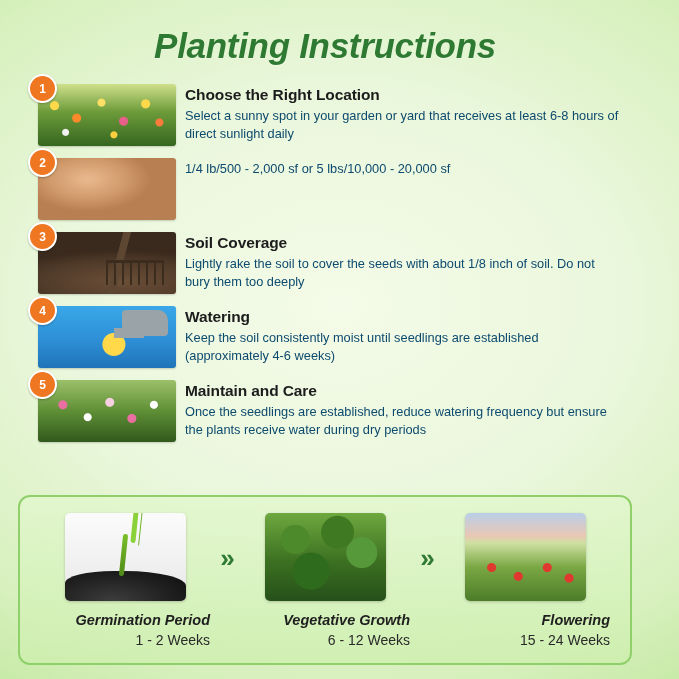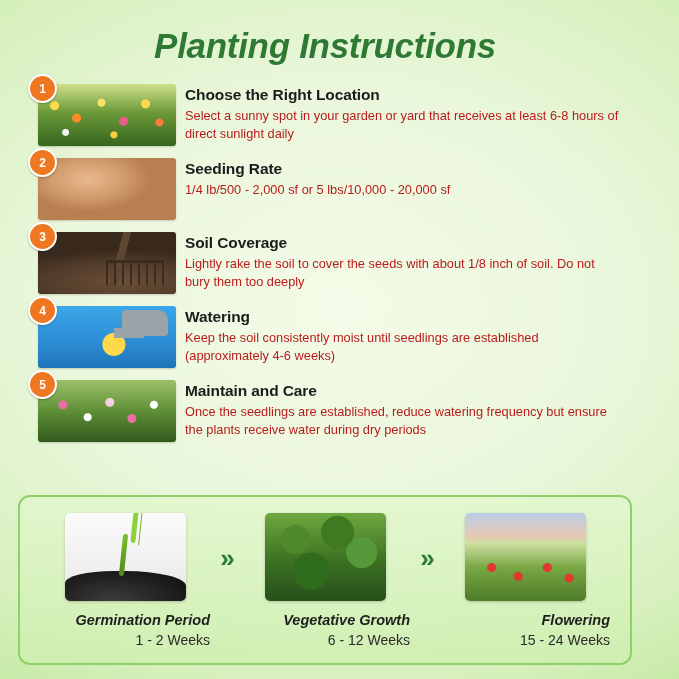--- a/index.html
+++ b/index.html
@@ -83,21 +83,21 @@
   }
   .step-title {
     font-size: 15.5px;
     font-weight: bold;
     color: #1c1c1c;
     margin-bottom: 3px;
     letter-spacing: -0.1px;
   }
   .step-desc {
     font-size: 12.8px;
-    color: #b91c1c;
+    color: #0c4a6e;
     line-height: 1.42;
     max-width: 455px;
   }
 
   
   .timeline {
     position: absolute;
     left: 18px;
     right: 18px;
     bottom: 14px;
@@ -265,21 +265,20 @@
         <div class="step-desc">Select a sunny spot in your garden or yard that receives at least 6-8 hours of direct sunlight daily</div>
       </div>
     </div>
 
     <div class="step">
       <div class="thumb-wrap">
         <div class="badge">2</div>
         <div class="thumb img-hand-seed"></div>
       </div>
       <div class="step-text">
-        <div class="step-title">Seeding Rate</div>
         <div class="step-desc">1/4 lb/500 - 2,000 sf or 5 lbs/10,000 - 20,000 sf</div>
       </div>
     </div>
 
     <div class="step">
       <div class="thumb-wrap">
         <div class="badge">3</div>
         <div class="thumb img-rake"></div>
       </div>
       <div class="step-text">

